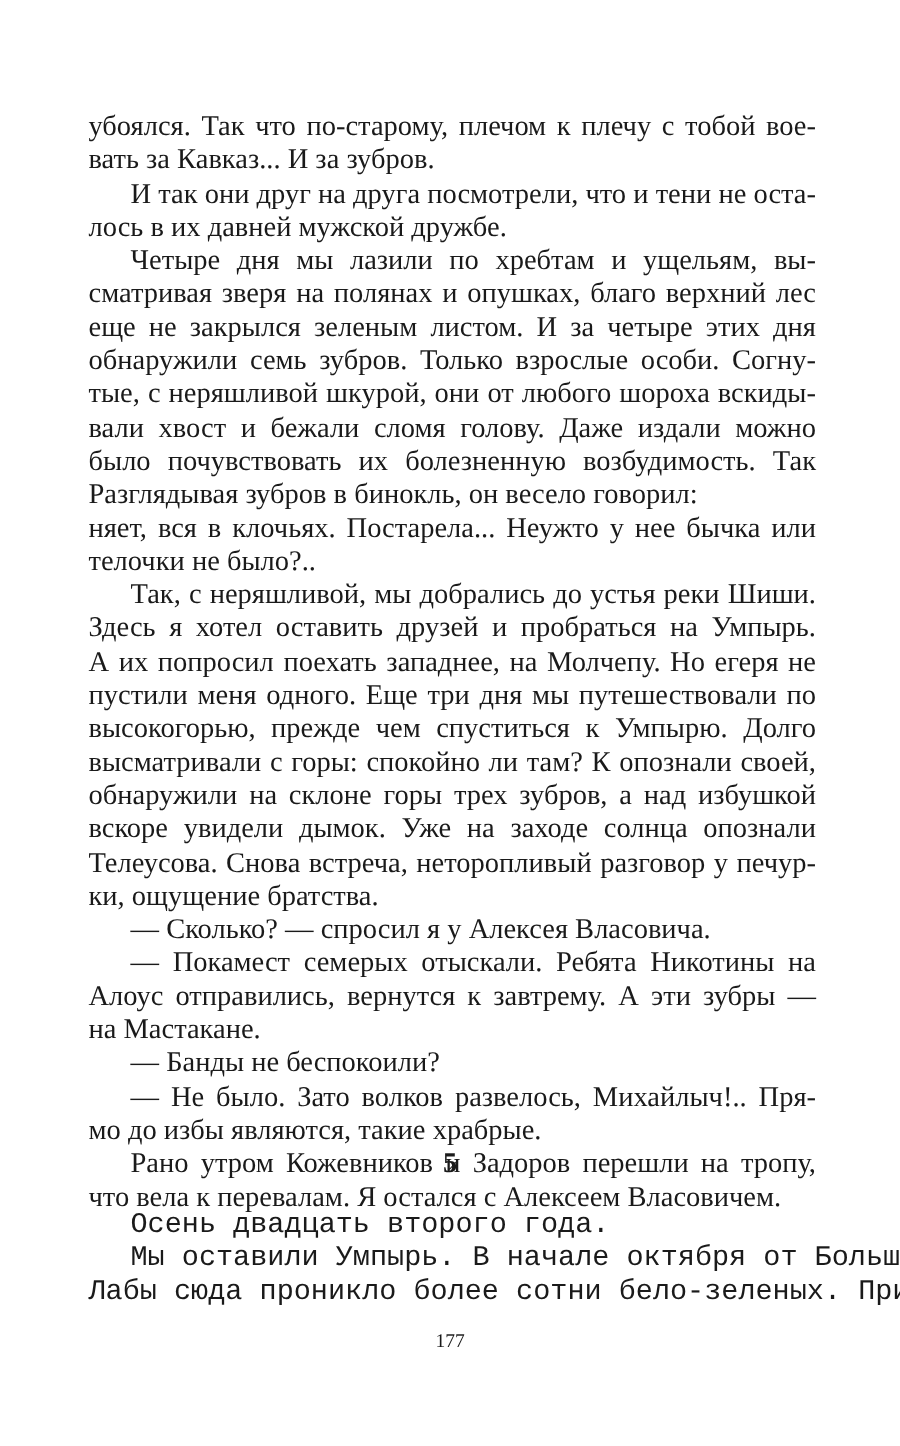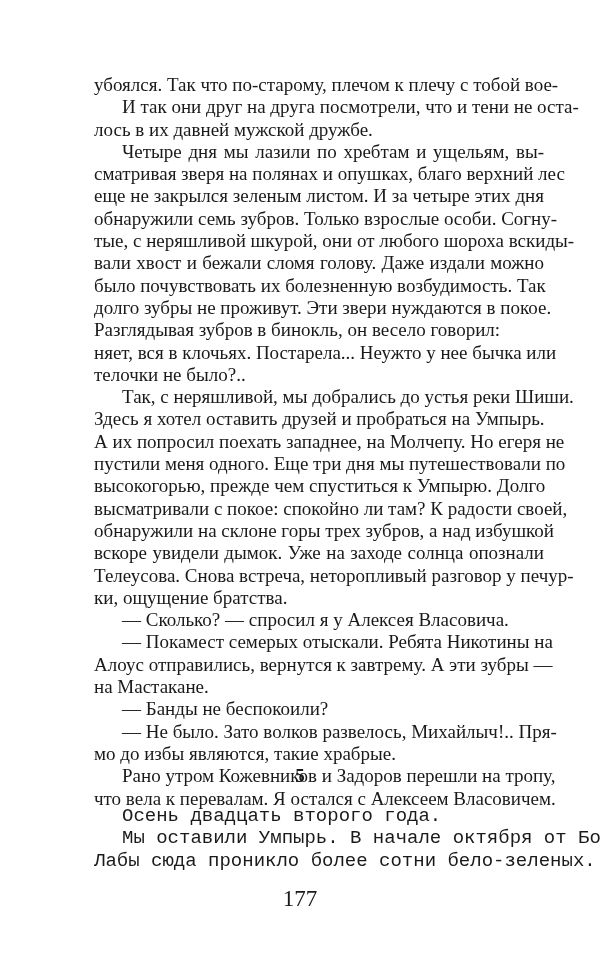--- a/index.html
+++ b/index.html
@@ -4,64 +4,64 @@
   <style>
     html, body { margin: 0; padding: 0; background: #ffffff; }
     body { width: 600px; height: 964px; position: relative; overflow: hidden; }
     .page {
       position: absolute; left: 59px; top: 74px; width: 485px;
       font-family: "Liberation Serif", serif;
       font-size: 19px; line-height: 22.3px; color: #1a1a1a;
     }
     .line {
       display: block; white-space: nowrap; height: 22.3px;
-      text-align: justify; text-align-last: justify; margin-left: 35px;
+      text-align: justify; text-align-last: justify;
     }
     .line.last { text-align-last: left; }
     .indent { padding-left: 28px; }
     .chapter {
       position: absolute; left: 0; width: 600px; top: 765px;
       text-align: center; font-family: "Liberation Serif", serif;
       font-weight: bold; font-size: 19px; color: #1a1a1a;
     }
     .page2 {
       position: absolute; left: 59px; top: 805px; width: 485px;
       font-family: Liberation Mono, monospace;
       font-size: 19px; line-height: 22.3px; color: #1a1a1a;
     }
     .page-number {
       position: absolute; left: 0; width: 600px; top: 886px;
       text-align: center; font-family: "Liberation Serif", serif;
-      font-size: 23px; color: #1a1a1a;
+      font-size: 13px; color: #1a1a1a;
     }
   </style>
 </head>
 <body>
 
 <div class="page" id="body1">
     <span class="line">убоялся. Так что по-старому, плечом к плечу с тобой вое-</span>
+    <span class="line last">вать за Кавказ... И за зубров.</span>
     <span class="line indent">И так они друг на друга посмотрели, что и тени не оста-</span>
     <span class="line last">лось в их давней мужской дружбе.</span>
     <span class="line indent">Четыре дня мы лазили по хребтам и ущельям, вы-</span>
     <span class="line">сматривая зверя на полянах и опушках, благо верхний лес</span>
     <span class="line">еще не закрылся зеленым листом. И за четыре этих дня</span>
     <span class="line">обнаружили семь зубров. Только взрослые особи. Согну-</span>
     <span class="line">тые, с неряшливой шкурой, они от любого шороха вскиды-</span>
     <span class="line">вали хвост и бежали сломя голову. Даже издали можно</span>
     <span class="line">было почувствовать их болезненную возбудимость. Так</span>
-    <span class="line last">долго зубры не проживут. Эти звери нуждаются в покое.</span>
     <span class="line last">Разглядывая зубров в бинокль, он весело говорил:</span>
     <span class="line">няет, вся в клочьях. Постарела... Неужто у нее бычка или</span>
     <span class="line last">телочки не было?..</span>
     <span class="line indent">Так, с неряшливой, мы добрались до устья реки Шиши.</span>
     <span class="line">Здесь я хотел оставить друзей и пробраться на Умпырь.</span>
     <span class="line">А их попросил поехать западнее, на Молчепу. Но егеря не</span>
     <span class="line">пустили меня одного. Еще три дня мы путешествовали по</span>
     <span class="line">высокогорью, прежде чем спуститься к Умпырю. Долго</span>
-    <span class="line">высматривали с покое: спокойно ли там? К радости своей,</span>
+    <span class="line">высматривали с горы: спокойно ли там? К опознали своей,</span>
     <span class="line">обнаружили на склоне горы трех зубров, а над избушкой</span>
     <span class="line">вскоре увидели дымок. Уже на заходе солнца опознали</span>
     <span class="line">Телеусова. Снова встреча, неторопливый разговор у печур-</span>
     <span class="line last">ки, ощущение братства.</span>
     <span class="line last indent">— Сколько? — спросил я у Алексея Власовича.</span>
     <span class="line indent">— Покамест семерых отыскали. Ребята Никотины на</span>
     <span class="line">Алоус отправились, вернутся к завтрему. А эти зубры —</span>
     <span class="line last">на Мастакане.</span>
     <span class="line last indent">— Банды не беспокоили?</span>
     <span class="line indent">— Не было. Зато волков развелось, Михайлыч!.. Пря-</span>

